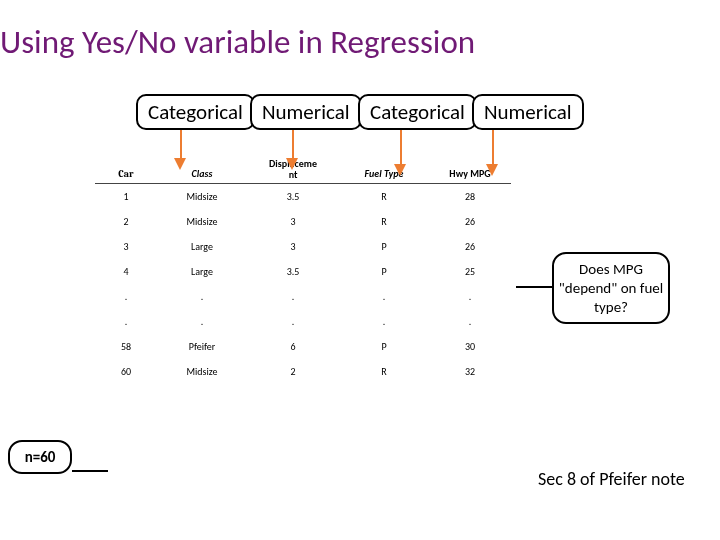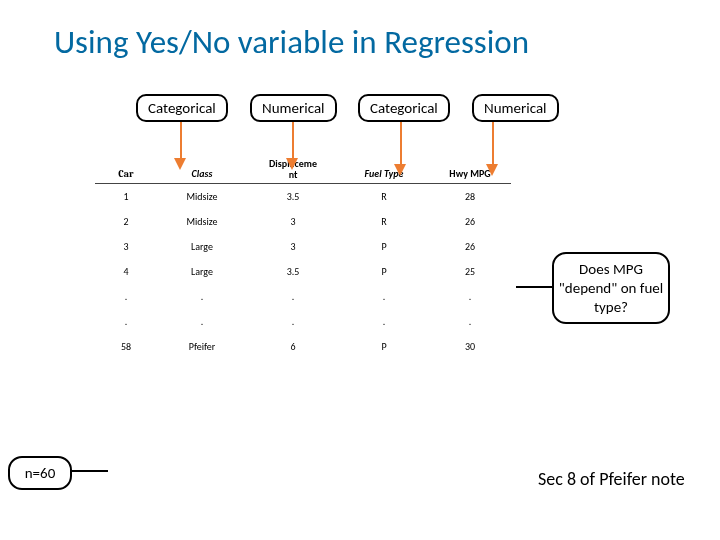--- a/index.html
+++ b/index.html
@@ -10,30 +10,30 @@
     background: #fff;
     font-family: Calibri, Arial, sans-serif;
     position: relative;
     overflow: hidden;
   }
   .title {
     position: absolute;
     top: 22px;
     left: 0;
     width: 583px;
-    text-align: center;
+    text-align: left;
     font-size: 33px;
-    color: #0369a1;
+    color: #701a75;
   }
   .type-label {
     position: absolute;
     border: 2px solid #000;
     border-radius: 10px;
     padding: 3px 10px;
-    font-size: 15px;
+    font-size: 21px;
     background: #fff;
     z-index: 5;
   }
   .arrow-line {
     position: absolute;
     width: 2px;
     background: #ed7d31;
     z-index: 3;
   }
   .arrow-head {
@@ -74,24 +74,24 @@
     position: absolute;
     border: 2px solid #000;
     border-radius: 14px;
     padding: 6px 4px;
     font-size: 15px;
     text-align: center;
     background: #fff;
     z-index: 6;
   }
   .n-label {
-    top: 456px;
+    top: 440px;
     left: 8px;
     width: 64px;
-    font-weight: 400;
+    font-weight: 700;
   }
   .q-label {
     top: 252px;
     left: 552px;
     width: 118px;
     line-height: 1.25;
   }
   .refs {
     position: absolute;
     left: 538px;
@@ -182,20 +182,27 @@
         <td>.</td>
         <td>.</td>
       </tr>
     <tr>
         <td>58</td>
         <td>Pfeifer</td>
         <td>6</td>
         <td>P</td>
         <td>30</td>
       </tr>
+    <tr>
+        <td>60</td>
+        <td>Midsize</td>
+        <td>2</td>
+        <td>R</td>
+        <td>32</td>
+      </tr>
   </tbody>
 </table>
 
 <div class="callout n-label">n=60</div>
 <div class="conn" style="left:72px; top:470px; width:36px;"></div>
 
 <div class="callout q-label">Does MPG "depend" on fuel type?</div>
 <div class="conn" style="left:516px; top:286px; width:40px;"></div>
 
 <div class="refs">

